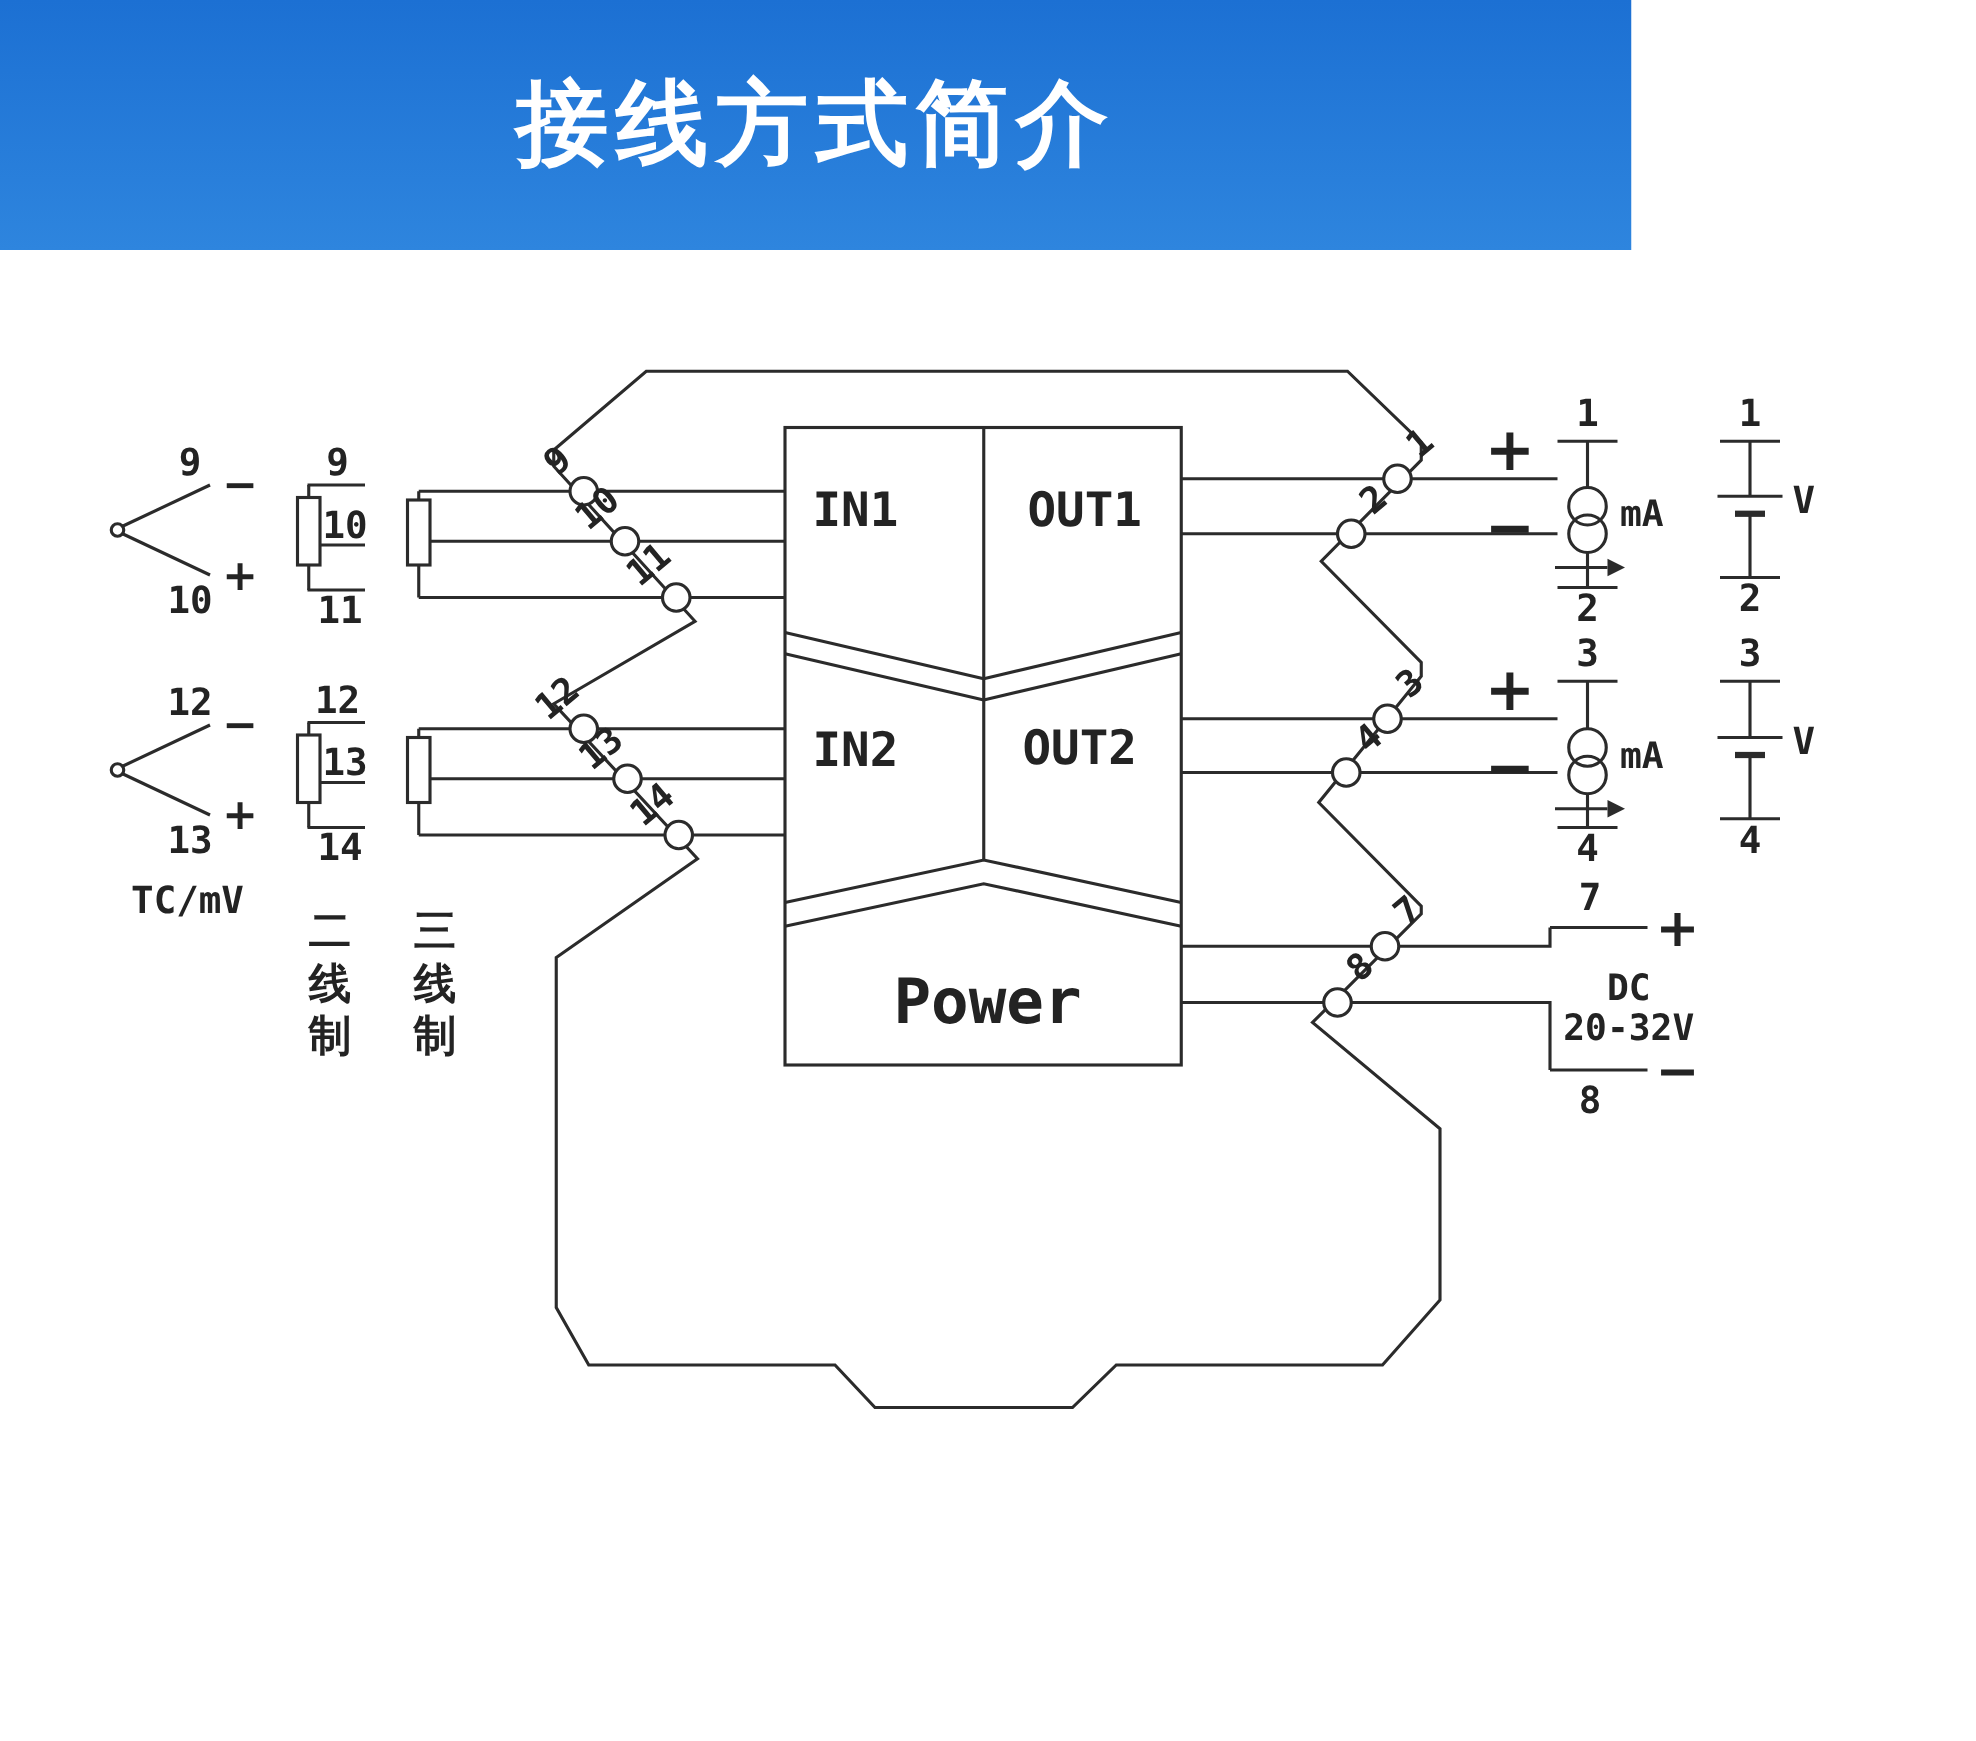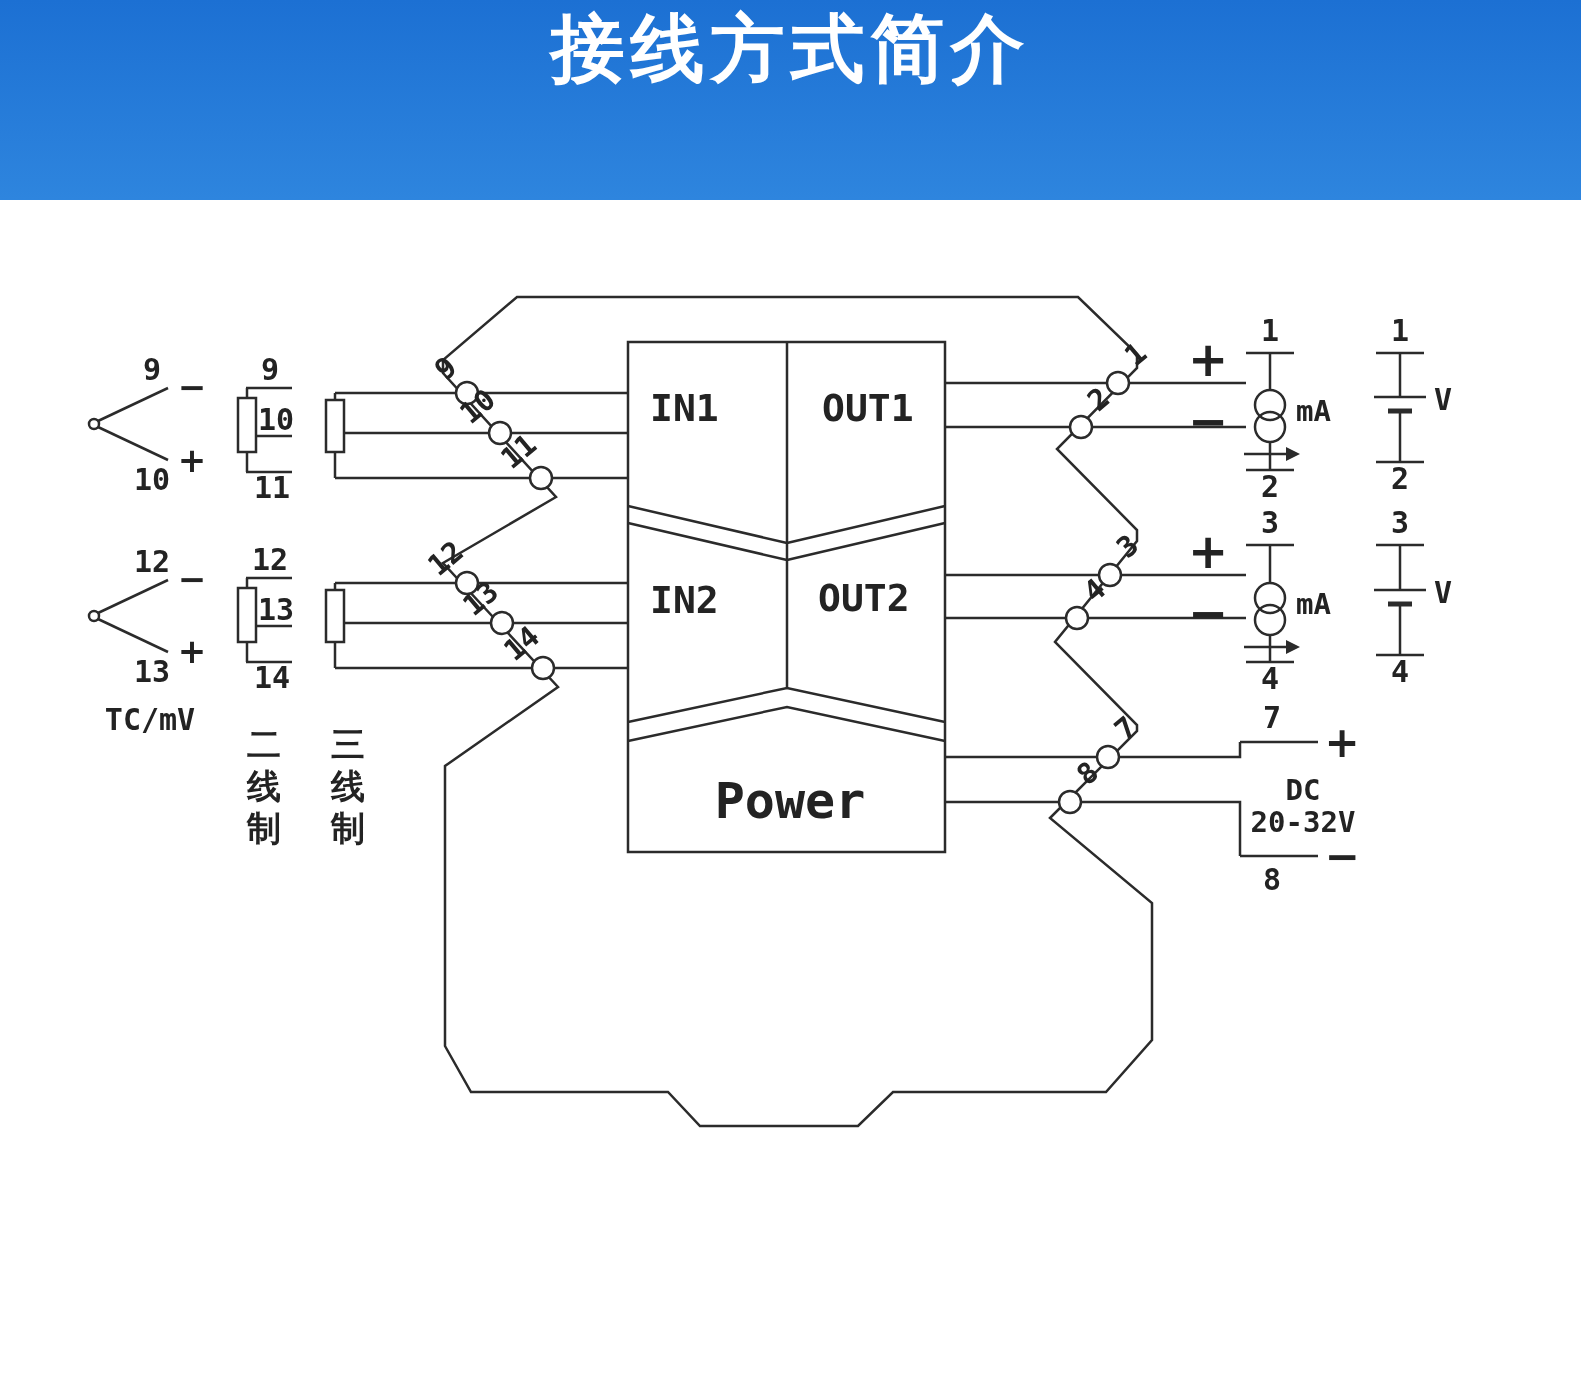--- a/index.html
+++ b/index.html
@@ -1,20 +1,20 @@
 <!DOCTYPE html>
 <html><head>
 <meta charset="utf-8">
 <style>
   html,body{margin:0;padding:0;background:#ffffff}
   .page{position:relative;width:1581px;height:1393px;background:#ffffff;overflow:hidden;
         font-family:"DejaVu Sans","Liberation Sans",sans-serif}
-  .header{position:absolute;top:0;left:0;width:1581px;height:200px;
+  .header{position:absolute;top:0;left:0;width:1305px;height:200px;
           background:linear-gradient(180deg,#1c70d3 0%,#2e85de 100%);
-          display:flex;align-items:flex-start;justify-content:center}
+          display:flex;align-items:center;justify-content:center}
   .header h1{margin:0;color:#ffffff;font-size:74px;font-weight:700;letter-spacing:6px}
   svg.diagram{position:absolute;top:0;left:0}
   svg text{fill:#232323}
   .ln{stroke:#2b2b2b;stroke-width:2.5;fill:none;stroke-linecap:butt;stroke-linejoin:miter}
   .ln-thick{stroke:#2b2b2b;stroke-width:5;fill:none}
   .fw{fill:#ffffff}
   .tmono{font-family:"DejaVu Sans Mono","Liberation Mono",monospace;font-weight:700}
   .tsans{font-family:"DejaVu Sans","Liberation Sans",sans-serif;font-weight:700}
   .tcjk{font-family:"DejaVu Sans","Liberation Sans",sans-serif;font-weight:600}
 </style>

